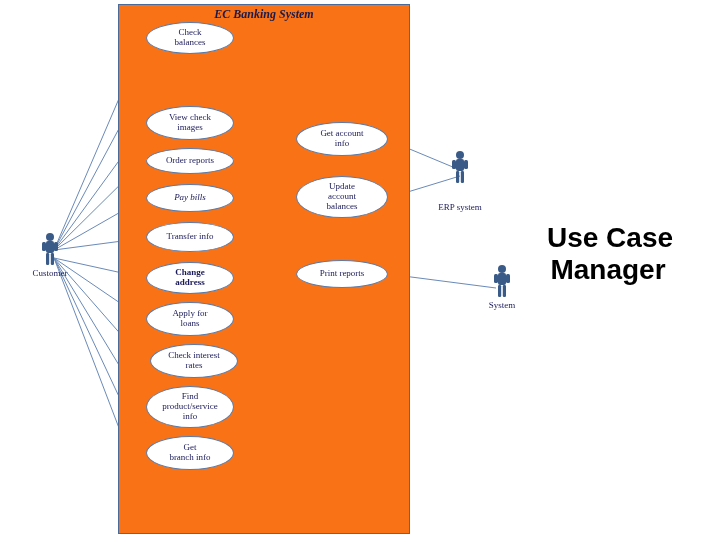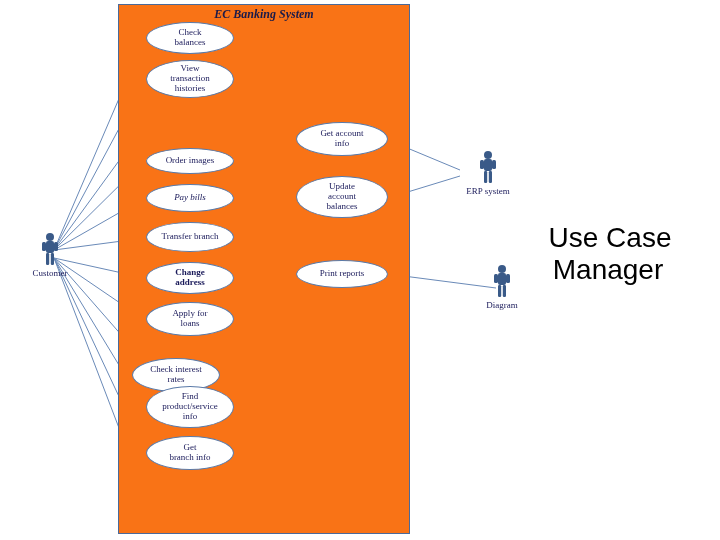--- a/index.html
+++ b/index.html
@@ -50,20 +50,21 @@
     margin-top: 2px;
   }
   .title-text {
     position: absolute;
     font-family: Arial, sans-serif;
     font-size: 28px;
     color: #000;
     text-align: center;
     background: #fff;
     padding: 2px 4px;
+    font-weight: bold;
   }
   svg.lines { position: absolute; left: 0; top: 0; pointer-events: none; }
 </style>
 </head>
 <body>
 
 <div class="stage">
 
   <svg class="lines" width="720" height="540">
     <g stroke="#6a8ab8" stroke-width="1" fill="none">
@@ -86,27 +87,27 @@
 
       <line x1="496" y1="288" x2="388" y2="274"></line>
     </g>
   </svg>
 
   <div class="system-box">
     <div class="system-title">EC Banking System</div>
   </div>
 
   <div class="usecase" style="left:146px; top:22px; width:88px; height:32px;">Check<br>balances</div>
-  <div class="usecase" style="left:146px; top:60px; width:88px; height:38px;">View<br>transaction<br>histories</div>
-  <div class="usecase" style="left:146px; top:148px; width:88px; height:26px;">Order images</div>
+  <div class="usecase" style="left:146px; top:106px; width:88px; height:34px;">View check<br>images</div>
+  <div class="usecase" style="left:146px; top:148px; width:88px; height:26px;">Order reports</div>
   <div class="usecase" style="left:146px; top:184px; width:88px; height:28px;font-style:italic;">Pay bills</div>
-  <div class="usecase" style="left:146px; top:222px; width:88px; height:30px;">Transfer branch</div>
+  <div class="usecase" style="left:146px; top:222px; width:88px; height:30px;">Transfer info</div>
   <div class="usecase" style="left:146px; top:262px; width:88px; height:32px;font-weight:bold;">Change<br>address</div>
   <div class="usecase" style="left:146px; top:302px; width:88px; height:34px;">Apply for<br>loans</div>
-  <div class="usecase" style="left:132px; top:344px; width:88px; height:34px;margin-top:14px;">Check interest<br>rates</div>
+  <div class="usecase" style="left:150px; top:344px; width:88px; height:34px;">Check interest<br>rates</div>
   <div class="usecase" style="left:146px; top:386px; width:88px; height:42px;">Find<br>product/service<br>info</div>
   <div class="usecase" style="left:146px; top:436px; width:88px; height:34px;">Get<br>branch info</div>
 
   <div class="usecase" style="left:296px; top:122px; width:92px; height:34px;">Get account<br>info</div>
   <div class="usecase" style="left:296px; top:176px; width:92px; height:42px;">Update<br>account<br>balances</div>
   <div class="usecase" style="left:296px; top:260px; width:92px; height:28px;">Print reports</div>
 
   <div class="actor-figure" style="left:38px; top:232px;">
     <svg width="20" height="34" viewBox="0 0 20 34">
       <g fill="#3a5a88">
@@ -114,21 +115,21 @@
         <rect x="6" y="9" width="8" height="12" rx="2"></rect>
         <rect x="2" y="10" width="4" height="9" rx="1.5"></rect>
         <rect x="14" y="10" width="4" height="9" rx="1.5"></rect>
         <rect x="6" y="21" width="3.2" height="12" rx="1.2"></rect>
         <rect x="10.8" y="21" width="3.2" height="12" rx="1.2"></rect>
       </g>
     </svg>
     <div class="actor-label">Customer</div>
   </div>
 
-  <div class="actor-figure" style="left:476px; top:150px;">
+  <div class="actor-figure" style="left:448px; top:150px;gap:16px;">
     <svg width="20" height="34" viewBox="0 0 20 34">
       <g fill="#3a5a88">
         <circle cx="10" cy="5" r="4"></circle>
         <rect x="6" y="9" width="8" height="12" rx="2"></rect>
         <rect x="2" y="10" width="4" height="9" rx="1.5"></rect>
         <rect x="14" y="10" width="4" height="9" rx="1.5"></rect>
         <rect x="6" y="21" width="3.2" height="12" rx="1.2"></rect>
         <rect x="10.8" y="21" width="3.2" height="12" rx="1.2"></rect>
       </g>
     </svg>
@@ -139,19 +140,19 @@
     <svg width="20" height="34" viewBox="0 0 20 34">
       <g fill="#3a5a88">
         <circle cx="10" cy="5" r="4"></circle>
         <rect x="6" y="9" width="8" height="12" rx="2"></rect>
         <rect x="2" y="10" width="4" height="9" rx="1.5"></rect>
         <rect x="14" y="10" width="4" height="9" rx="1.5"></rect>
         <rect x="6" y="21" width="3.2" height="12" rx="1.2"></rect>
         <rect x="10.8" y="21" width="3.2" height="12" rx="1.2"></rect>
       </g>
     </svg>
-    <div class="actor-label">Diagram</div>
+    <div class="actor-label">System</div>
   </div>
 
   <div class="title-text" style="left:520px; top:220px; width:180px;">Use Case</div>
   <div class="title-text" style="left:528px; top:252px; width:160px;">Manager</div>
 
 </div>
 
 </body></html>

